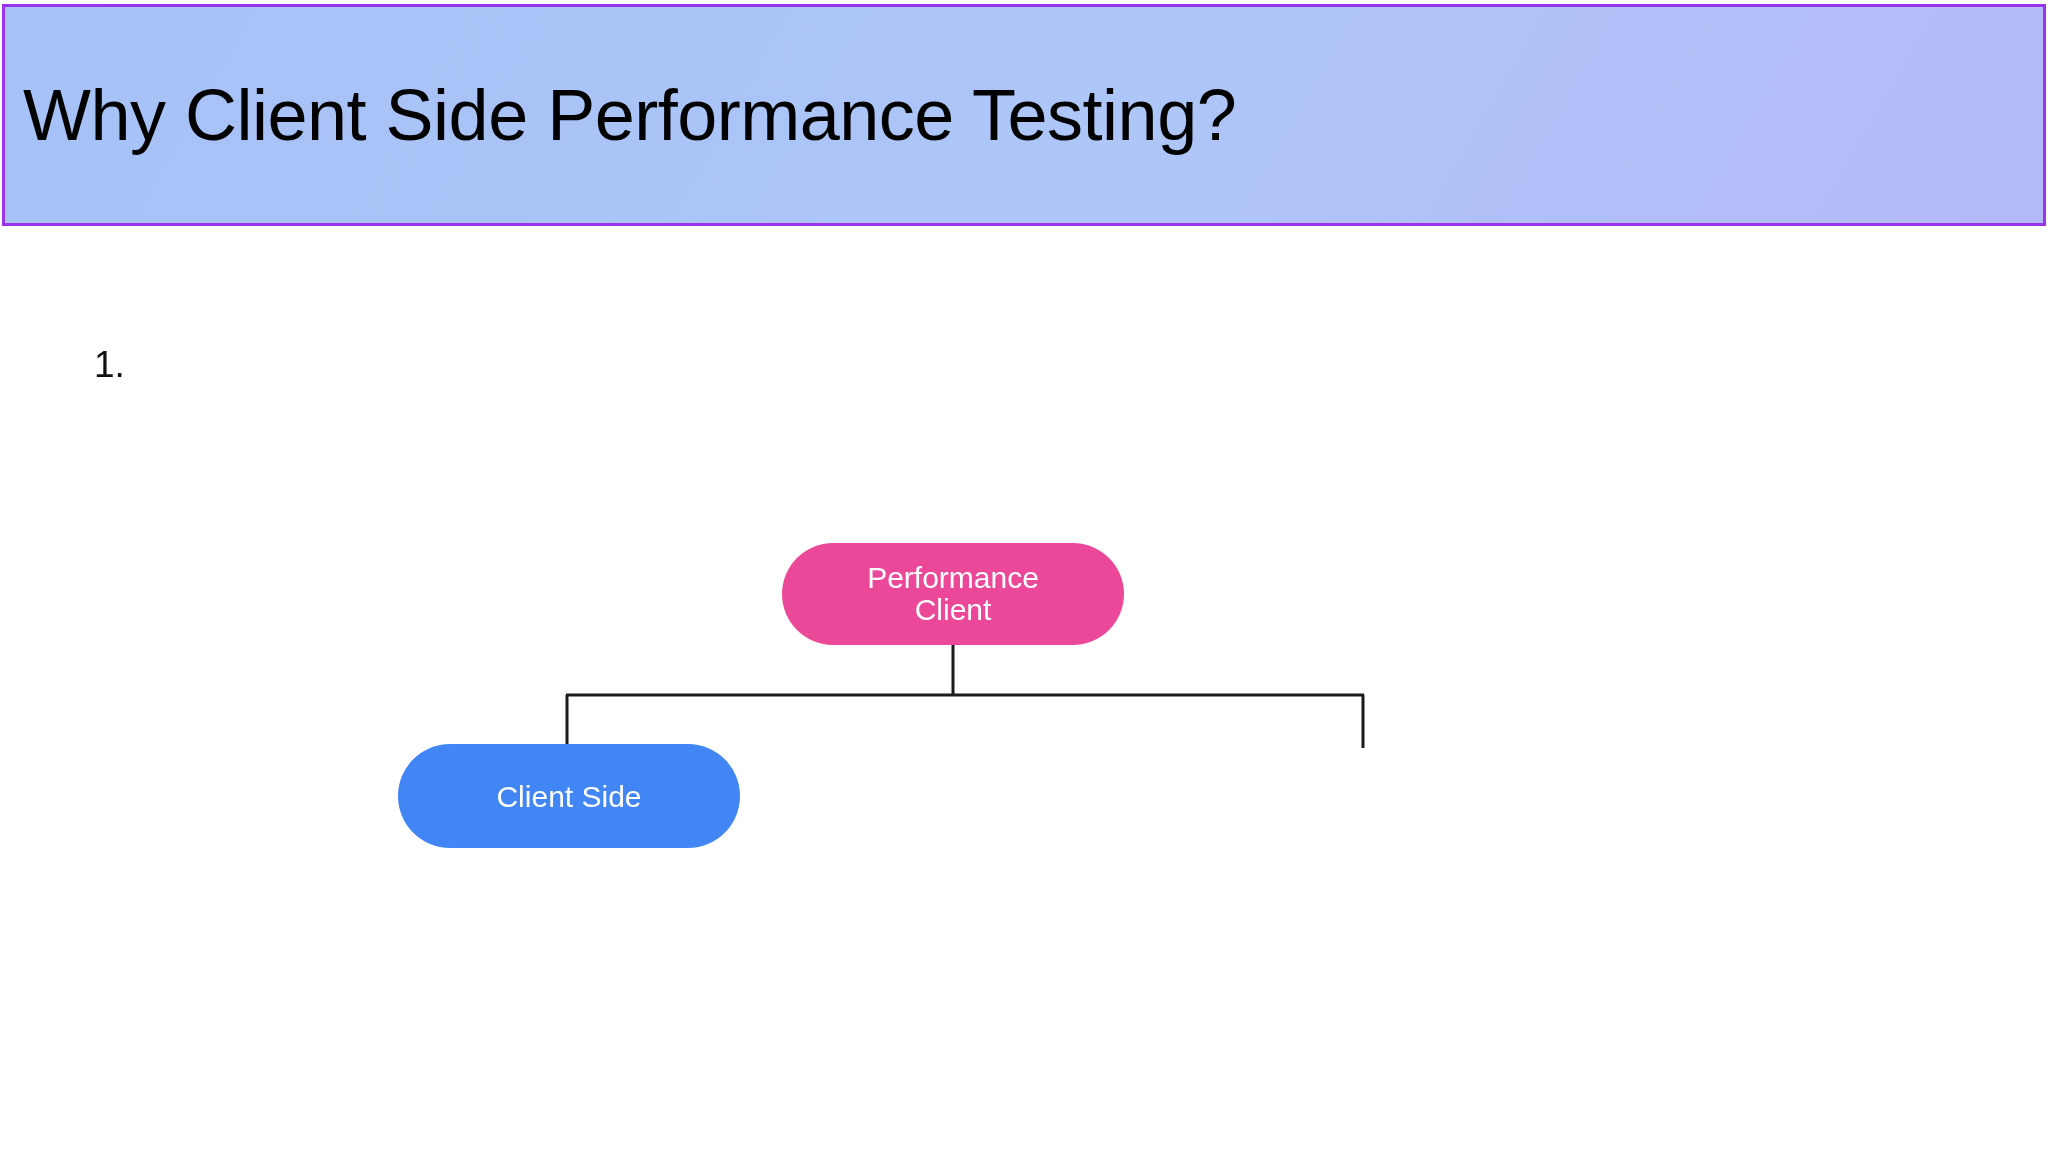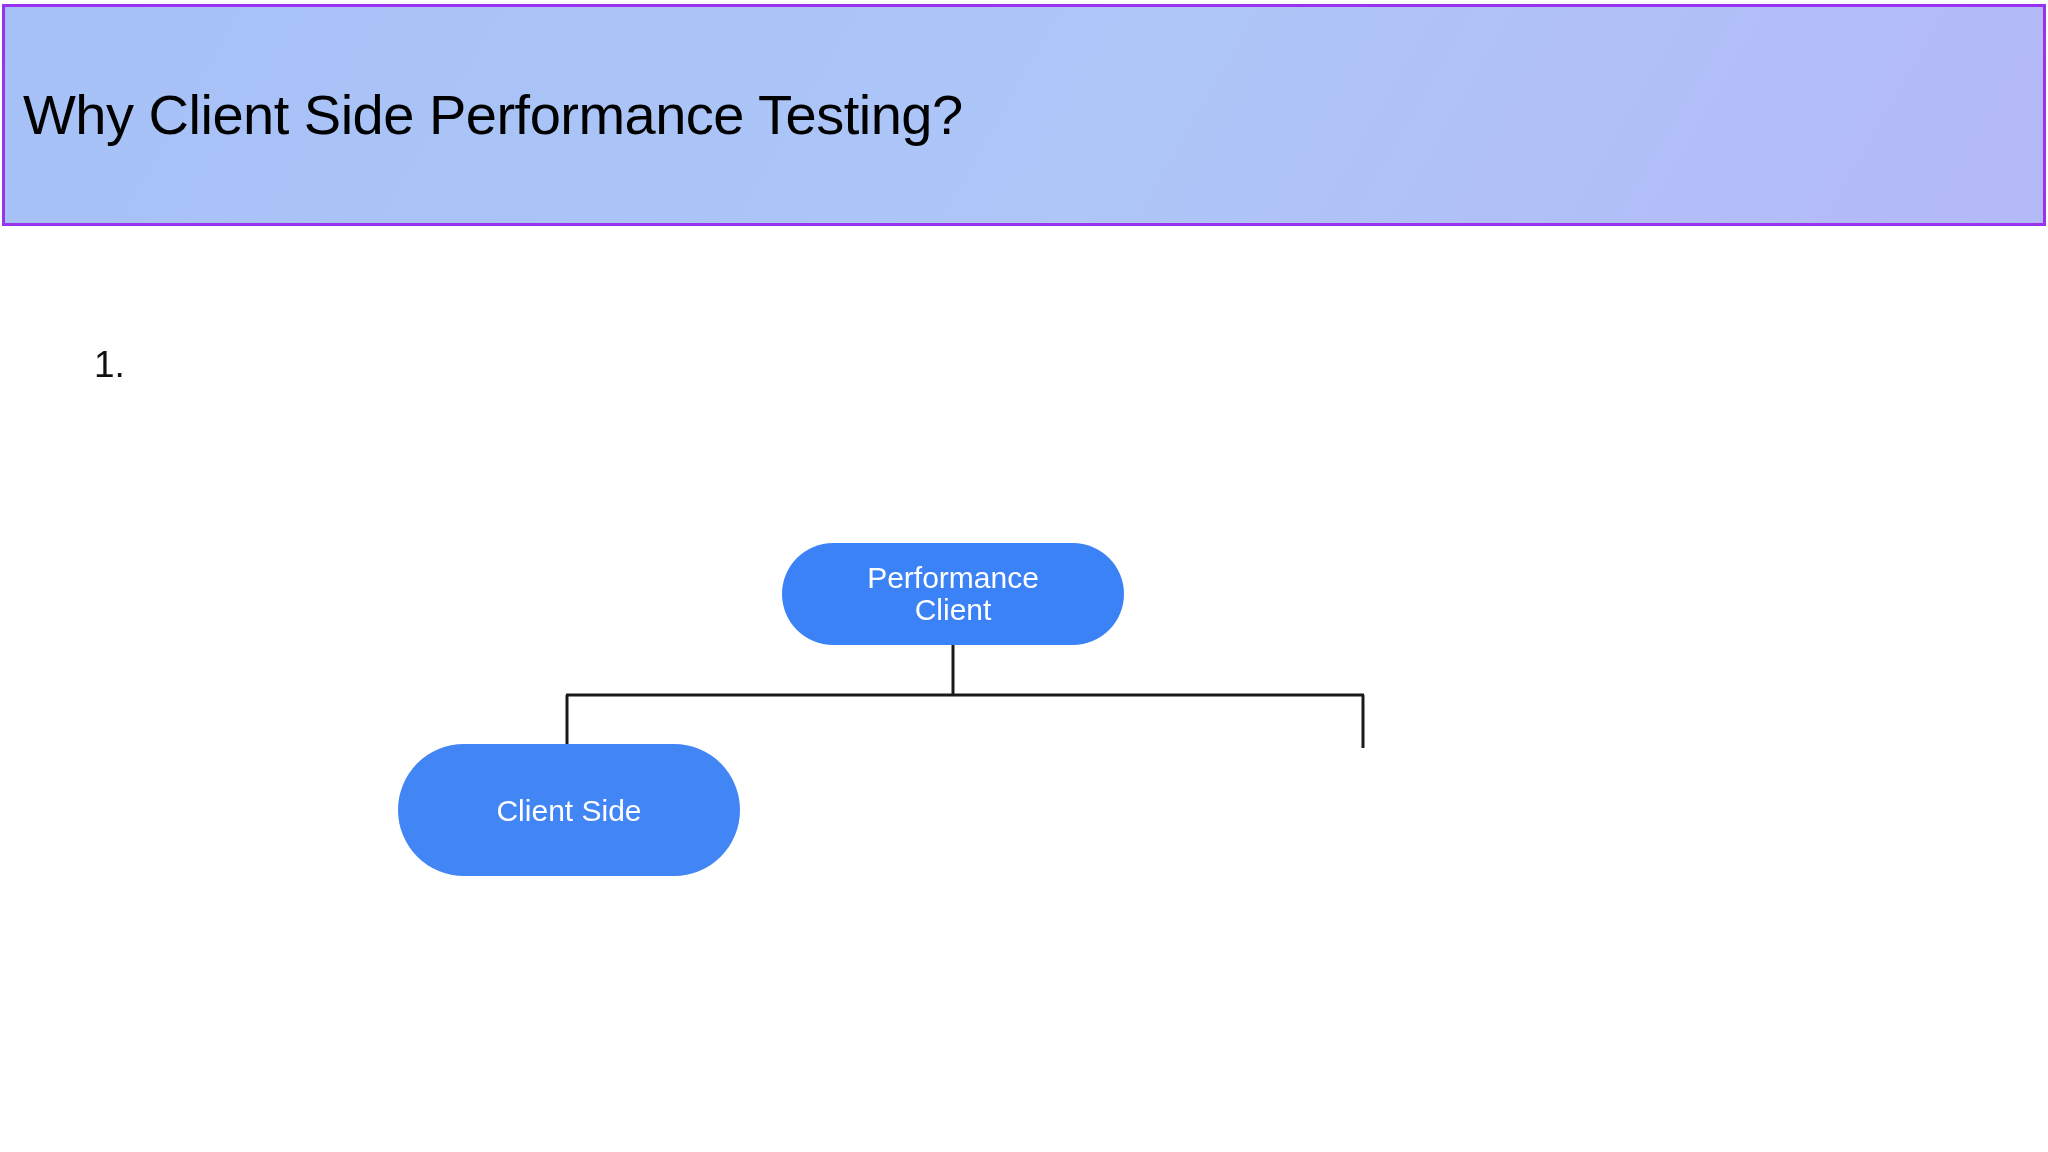--- a/index.html
+++ b/index.html
@@ -22,21 +22,21 @@
     top: 4px;
     width: 2044px;
     height: 222px;
     box-sizing: border-box;
     background: linear-gradient(120deg, #a6c1f7 0%, #aec6f8 55%, #b4b9f7 100%);
     border: 3px solid #9a33ee;
     display: flex;
     align-items: center;
   }
   .title-text {
-    font-size: 56px;
+    font-size: 72px;
     font-weight: 400;
     color: #000000;
     letter-spacing: -0.5px;
     line-height: 1;
     padding-left: 18px;
     white-space: nowrap;
   }
 
   
   .list-area {
@@ -88,29 +88,29 @@
     color: #ffffff;
     border-radius: 999px;
     pointer-events: auto;
     box-sizing: border-box;
   }
   .node-root {
     left: 782px;
     top: 543px;
     width: 342px;
     height: 102px;
-    background: #3b82f6;
+    background: #ec4899;
     font-size: 30px;
     line-height: 1.08;
     padding: 0 16px;
   }
   .node-child {
     top: 744px;
     width: 342px;
-    height: 132px;
+    height: 104px;
     background: #4285f4;
     font-size: 30px;
     line-height: 1.1;
     padding: 0 16px;
   }
   .node-client { left: 398px; }
   .node-server { left: 1190px; }
 
   .node-label { display: block; }
 </style>

